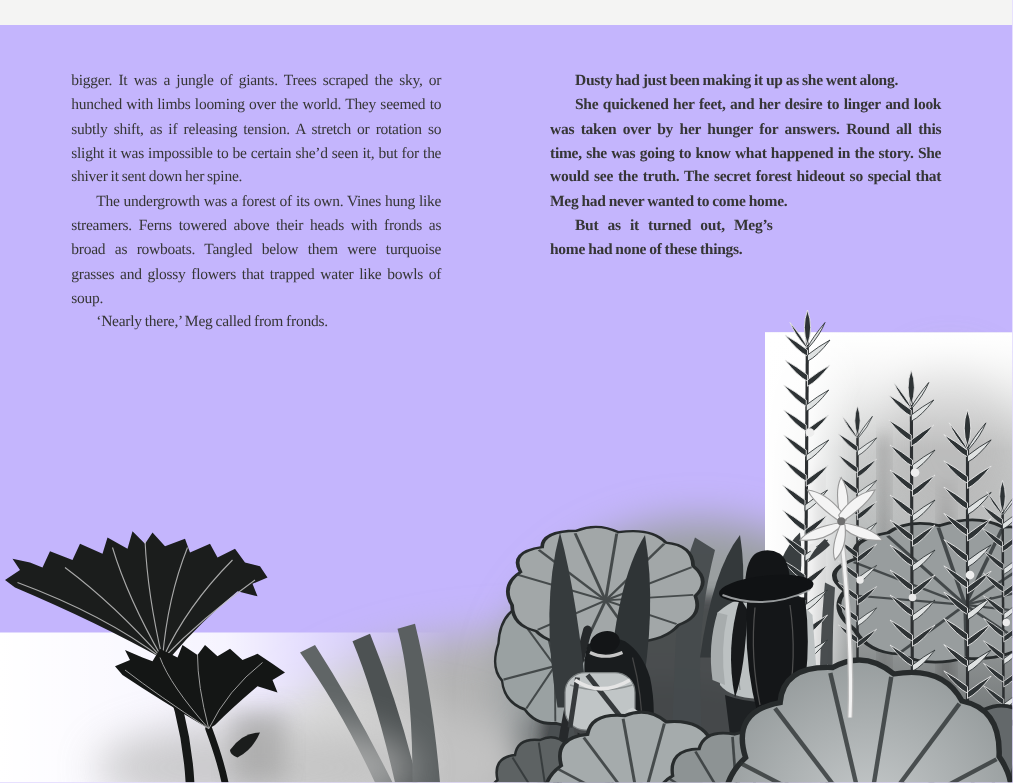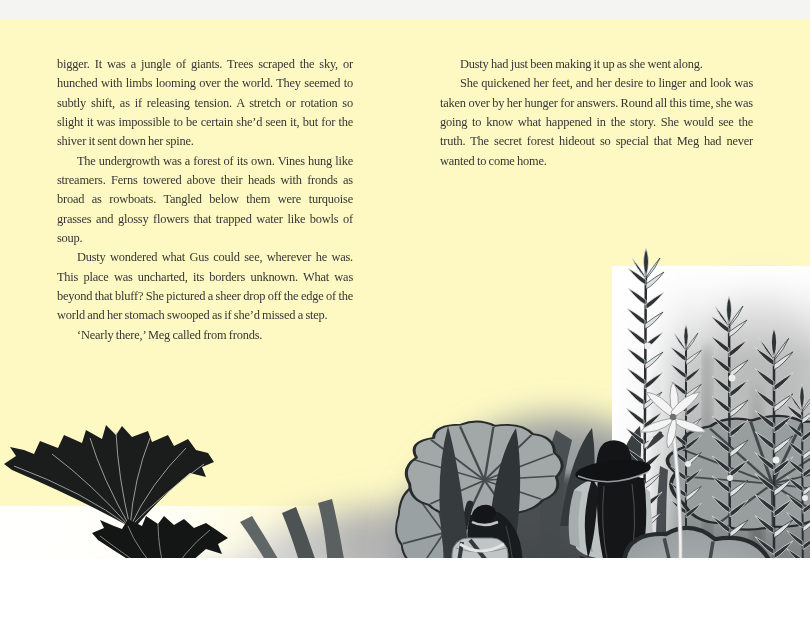--- a/index.html
+++ b/index.html
@@ -1,22 +1,22 @@
 <!DOCTYPE html>
 <html><head>
 <meta charset="utf-8">
 <style>
   html,body{margin:0;padding:0;background:#ffffff;}
-  .spread{position:relative;width:810px;height:558px;background:#fef9c3;overflow:hidden;
+  .spread{position:relative;width:810px;height:626px;background:#c4b5fd;overflow:hidden;
           font-family:"Liberation Serif", serif;color:#363636;}
   .scan-band{position:absolute;left:0;top:0;width:810px;height:20px;background:#f4f4f3;}
   .illu{position:absolute;left:0;top:226px;width:810px;height:400px;z-index:1;}
   .page-col{position:absolute;top:55px;z-index:2;}
   .col-left{left:57px;width:296px;}
-  .col-right{left:440px;width:313px;}
+  .col-right{left:440px;width:313px;font-weight:bold;}
   .page-col p{margin:0;font-size:12.4px;line-height:19.35px;text-align:justify;
               letter-spacing:-0.2px;word-spacing:-0.5px;hyphens:none;}
   .indent{text-indent:20px;}
   .wrap-narrow{width:178px;}
 </style>
 </head>
 <body>
 
 <div class="spread">
 
@@ -260,24 +260,24 @@
           <path d="M167,357 Q136,322 128,300"></path>
         <path d="M167,357 Q158,322 158,298"></path>
           <path d="M167,357 Q182,326 210,304"></path>
       </g>
     </g>
   </svg>
 
   <div class="page-col col-left">
     <p>bigger. It was a jungle of giants. Trees scraped the sky, or hunched with limbs looming over the world. They seemed to subtly shift, as if releasing tension. A stretch or rotation so slight it was impossible to be certain she’d seen it, but for the shiver it sent down her spine.</p>
     <p class="indent">The undergrowth was a forest of its own. Vines hung like streamers. Ferns towered above their heads with fronds as broad as rowboats. Tangled below them were turquoise grasses and glossy flowers that trapped water like bowls of soup.</p>
-    <p class="indent">Dusty wondered what Gus could see, wherever he was. This place was uncharted, its borders unknown. What was beyond that bluff? She pictured a sheer drop off the edge of the world and her stomach swooped as if she’d missed a step.</p>
     <p class="indent">‘Nearly there,’ Meg called from fronds.</p>
   </div>
 
   <div class="page-col col-right">
     <p class="indent">Dusty had just been making it up as she went along.</p>
     <p class="indent">She quickened her feet, and her desire to linger and look was taken over by her hunger for answers. Round all this time, she was going to know what happened in the story. She would see the truth. The secret forest hideout so special that Meg had never wanted to come home.</p>
     <div class="wrap-narrow">
+      <p class="indent">But as it turned out, Meg’s home had none of these things.</p>
     </div>
   </div>
 
 </div>
 
 </body></html>

